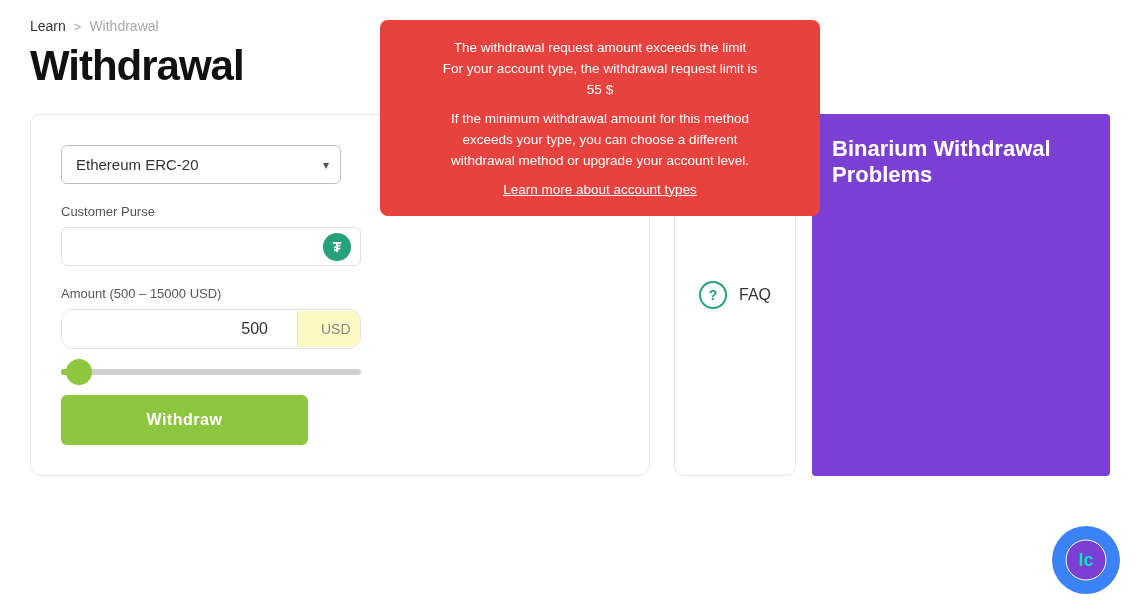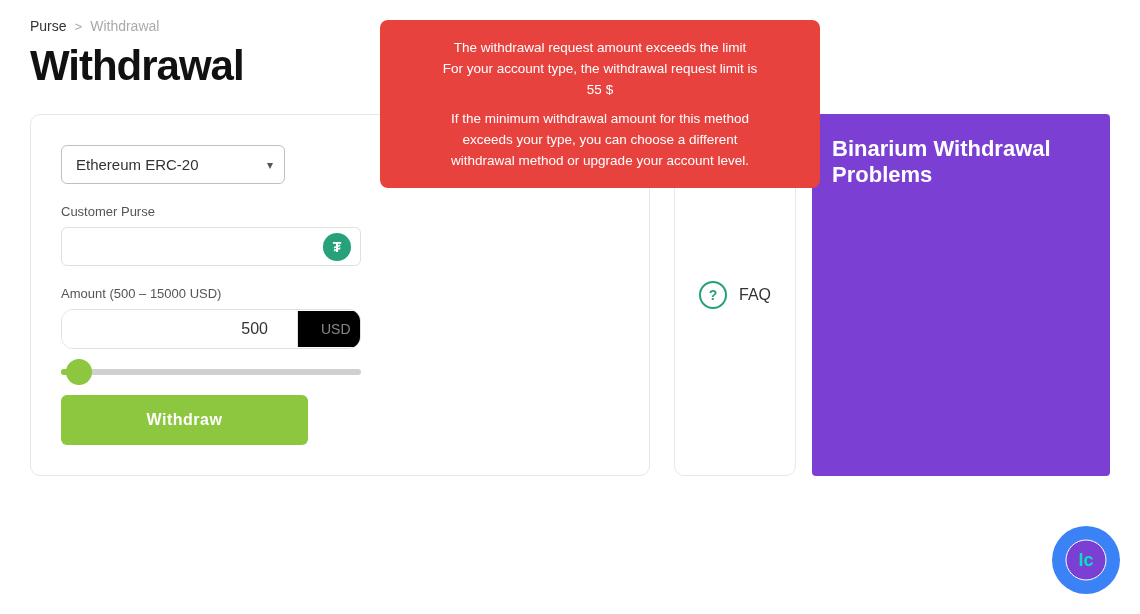--- a/index.html
+++ b/index.html
@@ -95,21 +95,21 @@
     .form-label {
       font-size: 13px;
       color: #555;
       margin-bottom: 8px;
       display: block;
     }
 
     .select-wrapper {
       position: relative;
       display: inline-block;
-      width: 224px;
+      width: 280px;
     }
 
     .network-select {
       width: 100%;
       padding: 10px 40px 10px 14px;
       border: 1.5px solid #c0c0c0;
       border-radius: 6px;
       font-size: 15px;
       color: #333;
       background: #fff;
@@ -175,21 +175,21 @@
       outline: none;
       font-size: 16px;
       color: #333;
       text-align: right;
     }
 
     .amount-currency {
       padding: 10px 23px;
       font-size: 14px;
       color: #888;
-      background: #000000;
+      background: #fef9c3;
       border-left: 1px solid #e0e0e0;
     }
 
     
     .slider-container {
       margin-top: 16px;
       width: 300px;
       position: relative;
     }
 
@@ -316,24 +316,27 @@
 
 <div class="page-wrapper">
 
   <div class="alert-box">
     <div>The withdrawal request amount exceeds the limit</div>
     <div>For your account type, the withdrawal request limit is</div>
     <div>55 $</div>
     <div style="margin-top:8px;">If the minimum withdrawal amount for this method</div>
     <div>exceeds your type, you can choose a different</div>
     <div>withdrawal method or upgrade your account level.</div>
+    <div style="margin-top:8px;">
+      <a>Learn more about account types</a>
+    </div>
   </div>
 
   <div class="breadcrumb">
-    <span class="breadcrumb-bank">Purse</span>
+    <span class="breadcrumb-bank">Learn</span>
     <span class="breadcrumb-separator">&gt;</span>
     <span class="breadcrumb-current">Withdrawal</span>
   </div>
 
   <h1 class="page-title">Withdrawal</h1>
 
   <div class="main-content">
 
     <div class="form-card">
 

